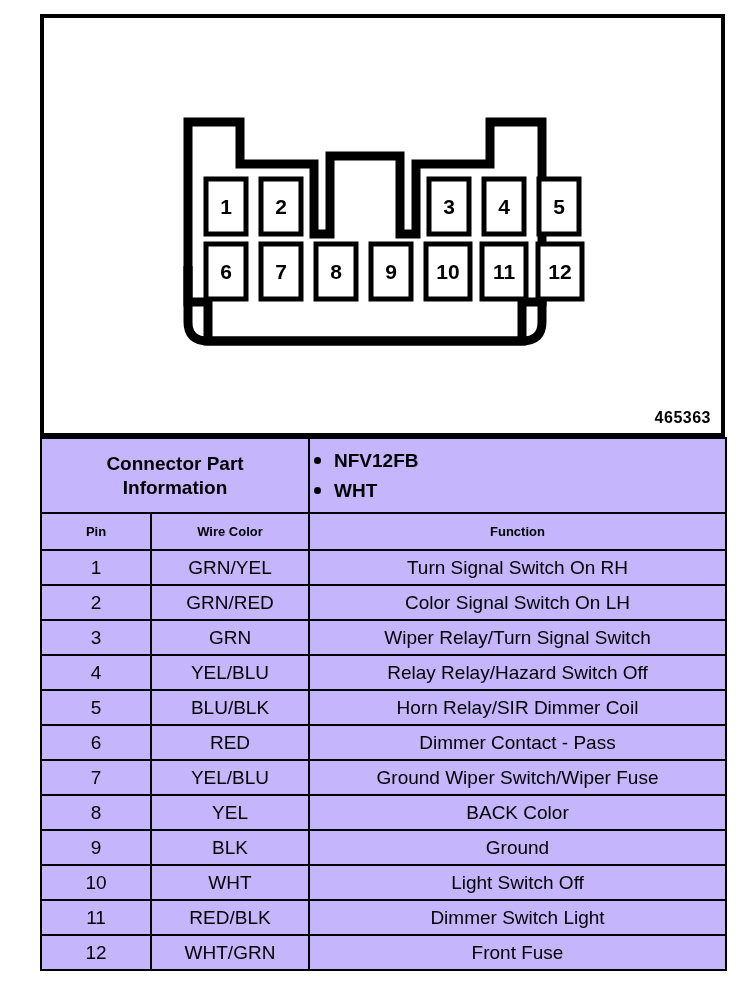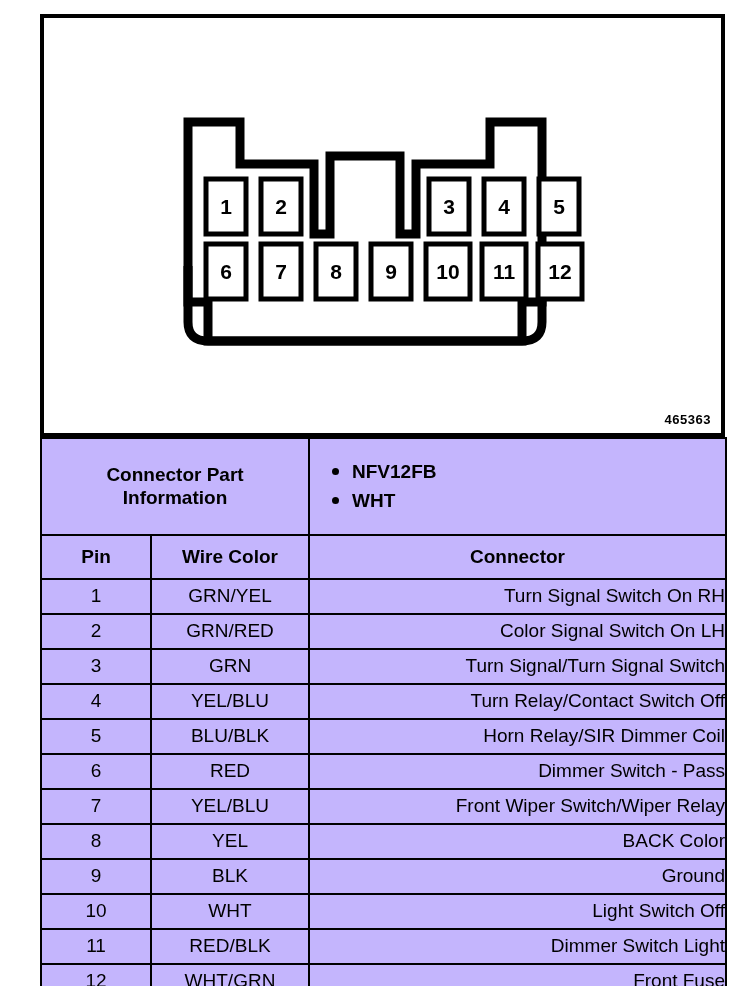--- a/index.html
+++ b/index.html
@@ -37,21 +37,21 @@
     left: 138px;
     top: 98px;
     width: 410px;
     height: 245px;
   }
 
   #ref-number {
     position: absolute;
     right: 10px;
     bottom: 6px;
-    font-size: 13px;
+    font-size: 16px;
     font-weight: bold;
     letter-spacing: 0.5px;
     font-family: "Liberation Sans", sans-serif;
   }
 
   
   .pin-label {
     position: absolute;
     font-size: 21px;
     font-weight: bold;
@@ -88,21 +88,21 @@
     font-weight: bold;
     line-height: 1.25;
     height: 75px;
     padding: 4px 6px;
   }
   .cpi-list {
     height: 75px;
     padding: 6px 0 6px 22px;
   }
   .cpi-list ul {
-    margin: 18px;
+    margin: 0;
     padding: 0;
     list-style: none;
   }
   .cpi-list li {
     font-size: 19px;
     font-weight: bold;
     line-height: 1.55;
     position: relative;
     padding-left: 24px;
   }
@@ -112,35 +112,35 @@
     left: 4px;
     top: 11px;
     width: 7px;
     height: 7px;
     background: #000;
     border-radius: 50%;
   }
 
   .hdr {
     text-align: center;
-    font-size: 19px;
-    font-weight: bold;
-    height: 44px;
+    font-size: 13px;
+    font-weight: bold;
+    height: 37px;
     padding: 2px 4px;
   }
 
   .cell-pin, .cell-color {
     text-align: center;
     font-size: 19px;
     font-weight: normal;
     height: 35px;
     padding: 1px 4px;
   }
   .cell-func {
-    text-align: right;
+    text-align: center;
     font-size: 19px;
     font-weight: normal;
     height: 19px;
     padding: 1px 10px;
   }
 </style>
 </head>
 <body>
 
 <div id="page">
@@ -233,57 +233,57 @@
           <ul>
             <li>NFV12FB</li>
             <li>WHT</li>
           </ul>
         </td>
       </tr>
 
       <tr>
         <td class="hdr">Pin</td>
         <td class="hdr">Wire Color</td>
-        <td class="hdr">Connector</td>
+        <td class="hdr">Function</td>
       </tr>
 
       <tr>
         <td class="cell-pin">1</td>
         <td class="cell-color">GRN/YEL</td>
         <td class="cell-func">Turn Signal Switch On RH</td>
       </tr>
       <tr>
         <td class="cell-pin">2</td>
         <td class="cell-color">GRN/RED</td>
         <td class="cell-func">Color Signal Switch On LH</td>
       </tr>
       <tr>
         <td class="cell-pin">3</td>
         <td class="cell-color">GRN</td>
-        <td class="cell-func">Turn Signal/Turn Signal Switch</td>
+        <td class="cell-func">Wiper Relay/Turn Signal Switch</td>
       </tr>
       <tr>
         <td class="cell-pin">4</td>
         <td class="cell-color">YEL/BLU</td>
-        <td class="cell-func">Turn Relay/Contact Switch Off</td>
+        <td class="cell-func">Relay Relay/Hazard Switch Off</td>
       </tr>
       <tr>
         <td class="cell-pin">5</td>
         <td class="cell-color">BLU/BLK</td>
         <td class="cell-func">Horn Relay/SIR Dimmer Coil</td>
       </tr>
       <tr>
         <td class="cell-pin">6</td>
         <td class="cell-color">RED</td>
-        <td class="cell-func">Dimmer Switch - Pass</td>
+        <td class="cell-func">Dimmer Contact - Pass</td>
       </tr>
       <tr>
         <td class="cell-pin">7</td>
         <td class="cell-color">YEL/BLU</td>
-        <td class="cell-func">Front Wiper Switch/Wiper Relay</td>
+        <td class="cell-func">Ground Wiper Switch/Wiper Fuse</td>
       </tr>
       <tr>
         <td class="cell-pin">8</td>
         <td class="cell-color">YEL</td>
         <td class="cell-func">BACK Color</td>
       </tr>
       <tr>
         <td class="cell-pin">9</td>
         <td class="cell-color">BLK</td>
         <td class="cell-func">Ground</td>

